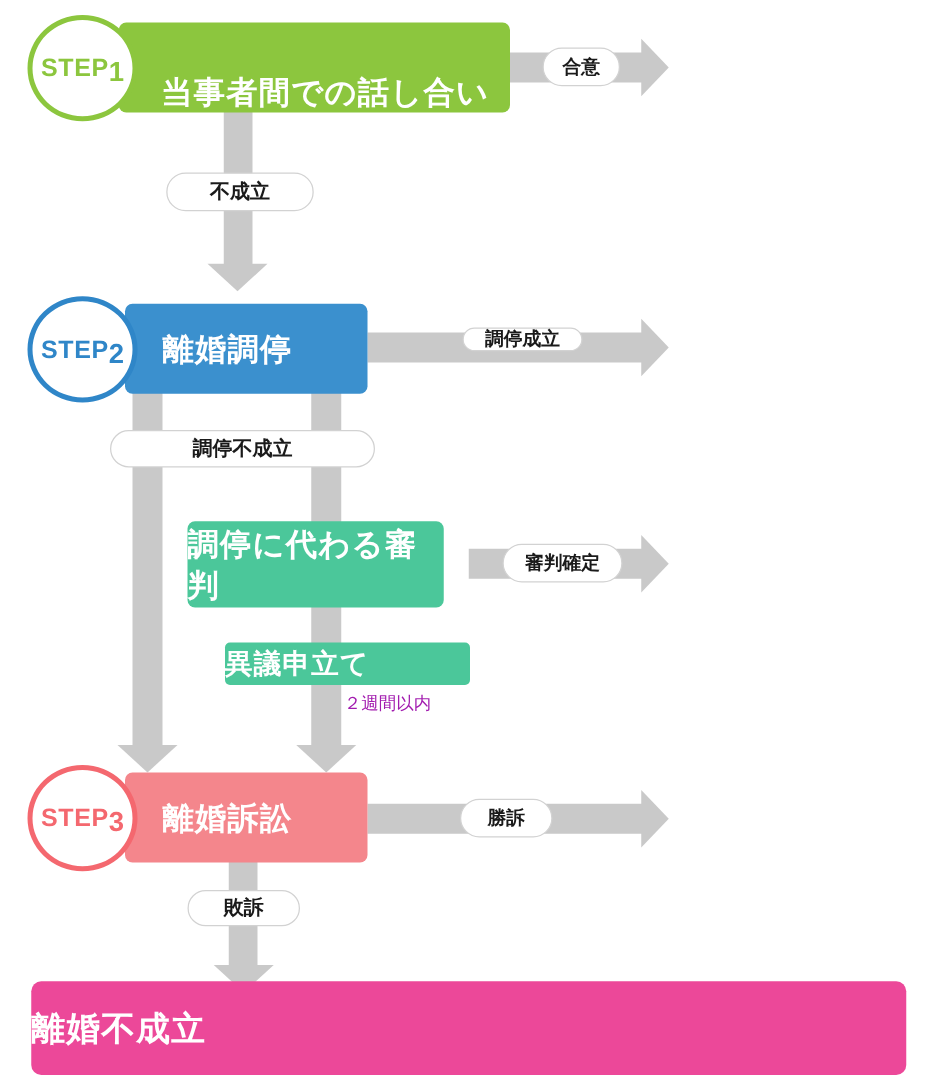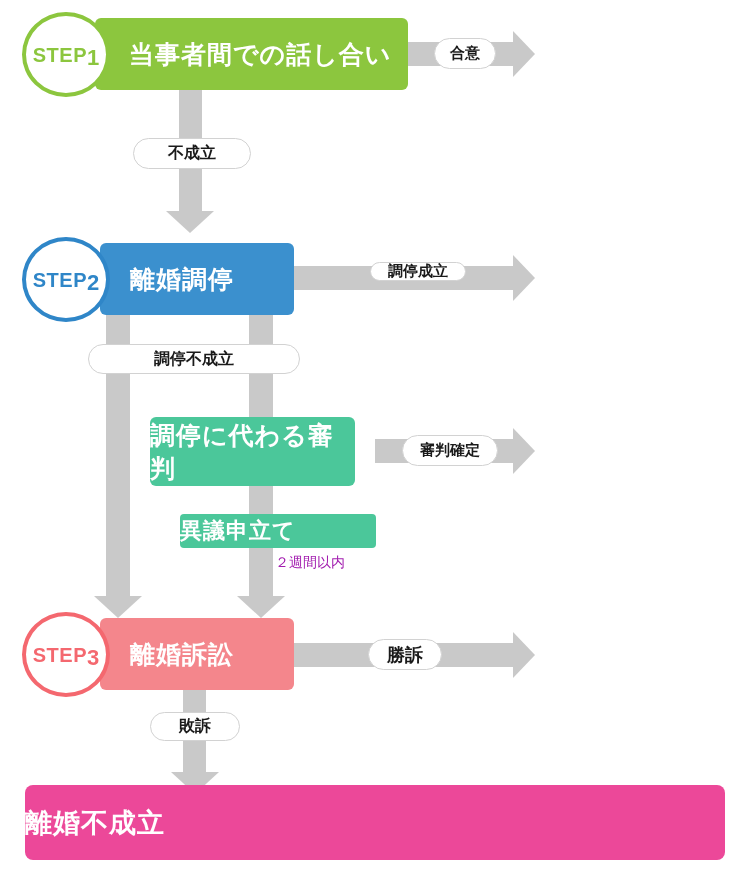--- a/index.html
+++ b/index.html
@@ -31,20 +31,21 @@
     z-index: 5;
   }
   .proc-box .label { width: 100%; }
 
   .box-step1 {
     left: 95px; top: 18px; width: 313px; height: 72px;
     background: #8cc63e;
     justify-content: center;
     font-size: 25px;
     padding-left: 34px;
+    align-items: flex-end;
   }
   .box-step2 {
     left: 100px; top: 243px; width: 194px; height: 72px;
     background: #3b90ce;
     justify-content: center;
     font-size: 25px;
     padding-left: 30px;
   }
   .box-step3 {
     left: 100px; top: 618px; width: 194px; height: 72px;
@@ -274,21 +275,21 @@
 
   <div class="proc-box box-step3" style="background: rgb(244, 134, 140);">
     <span class="label">離婚訴訟</span>
   </div>
 
   <div class="step-circle circle-3" style="border-color: rgb(244, 104, 111); color: rgb(244, 104, 111);">
     <span class="s-word">STEP</span>
     <span class="s-num">3</span>
   </div>
 
-  <div class="pill" style="left:368px; top:639px; width:74px; height:31px; font-size:18px;">
+  <div class="pill" style="left:368px; top:639px; width:74px; height:31px; font-size:15px;">
     <span>勝訴</span>
   </div>
 
   <div class="result-box result-4">
     <span>裁判離婚</span>
   </div>
 
   <div class="pill" style="left:150px; top:712px; width:90px; height:29px; font-size:16px;">
     <span>敗訴</span>
   </div>

